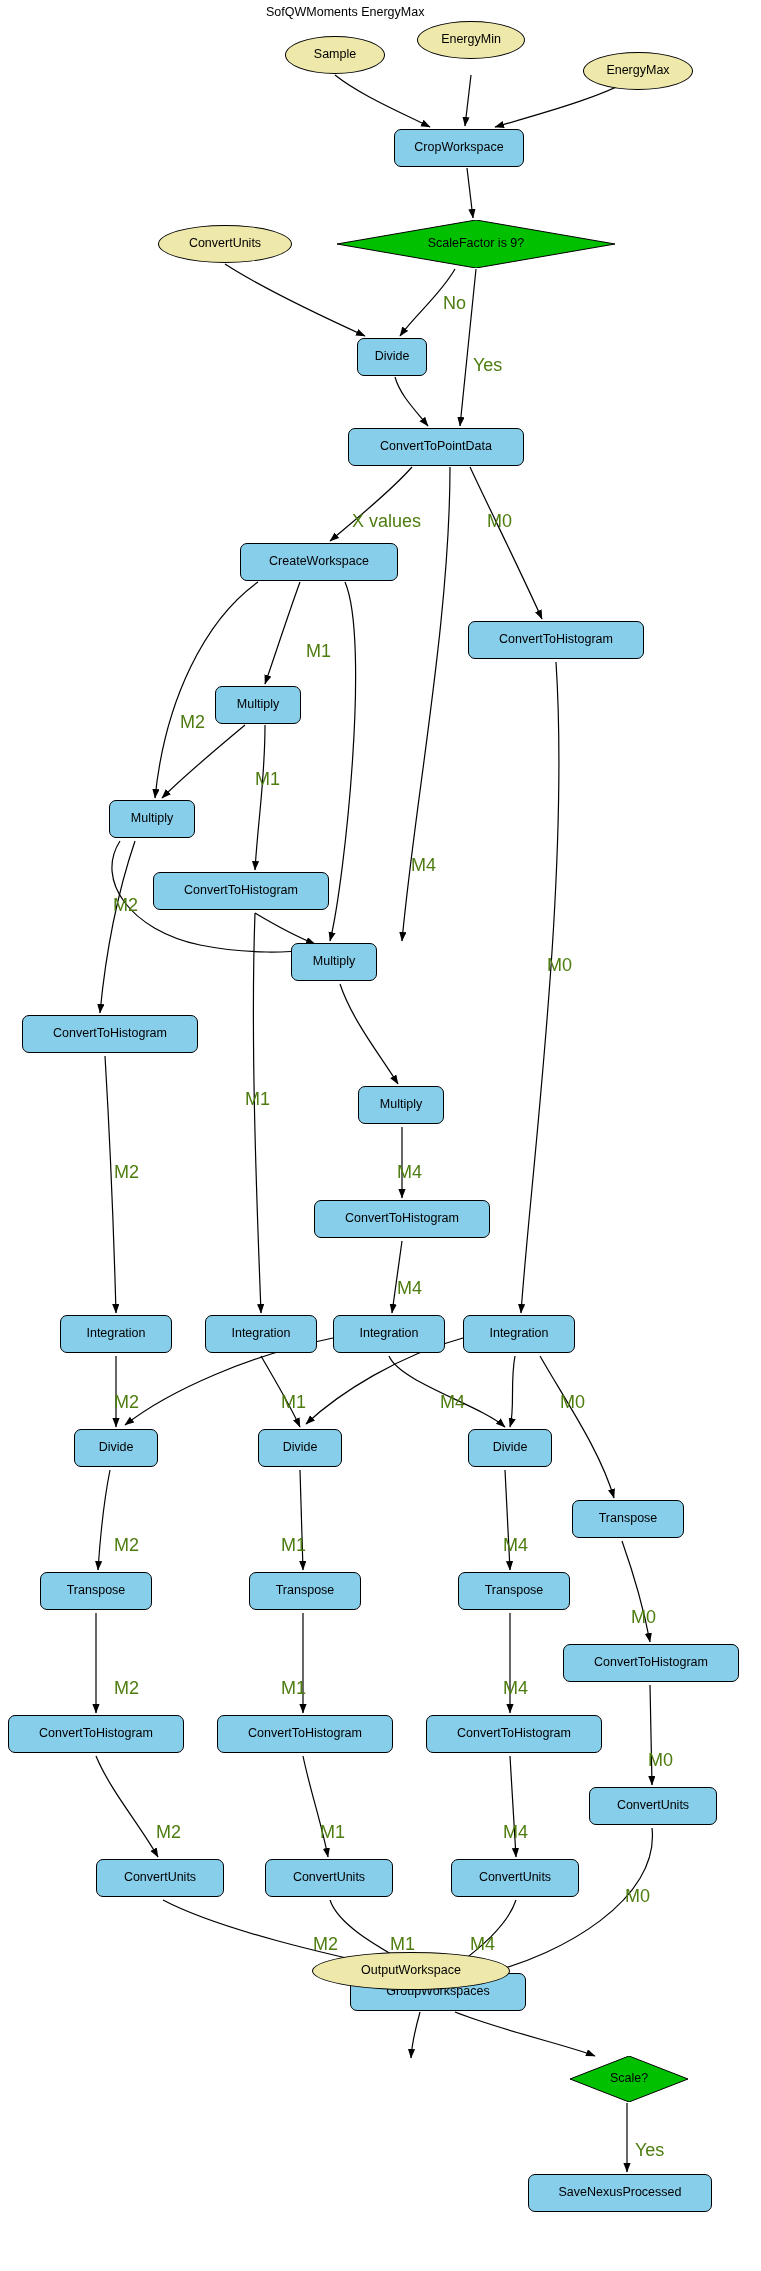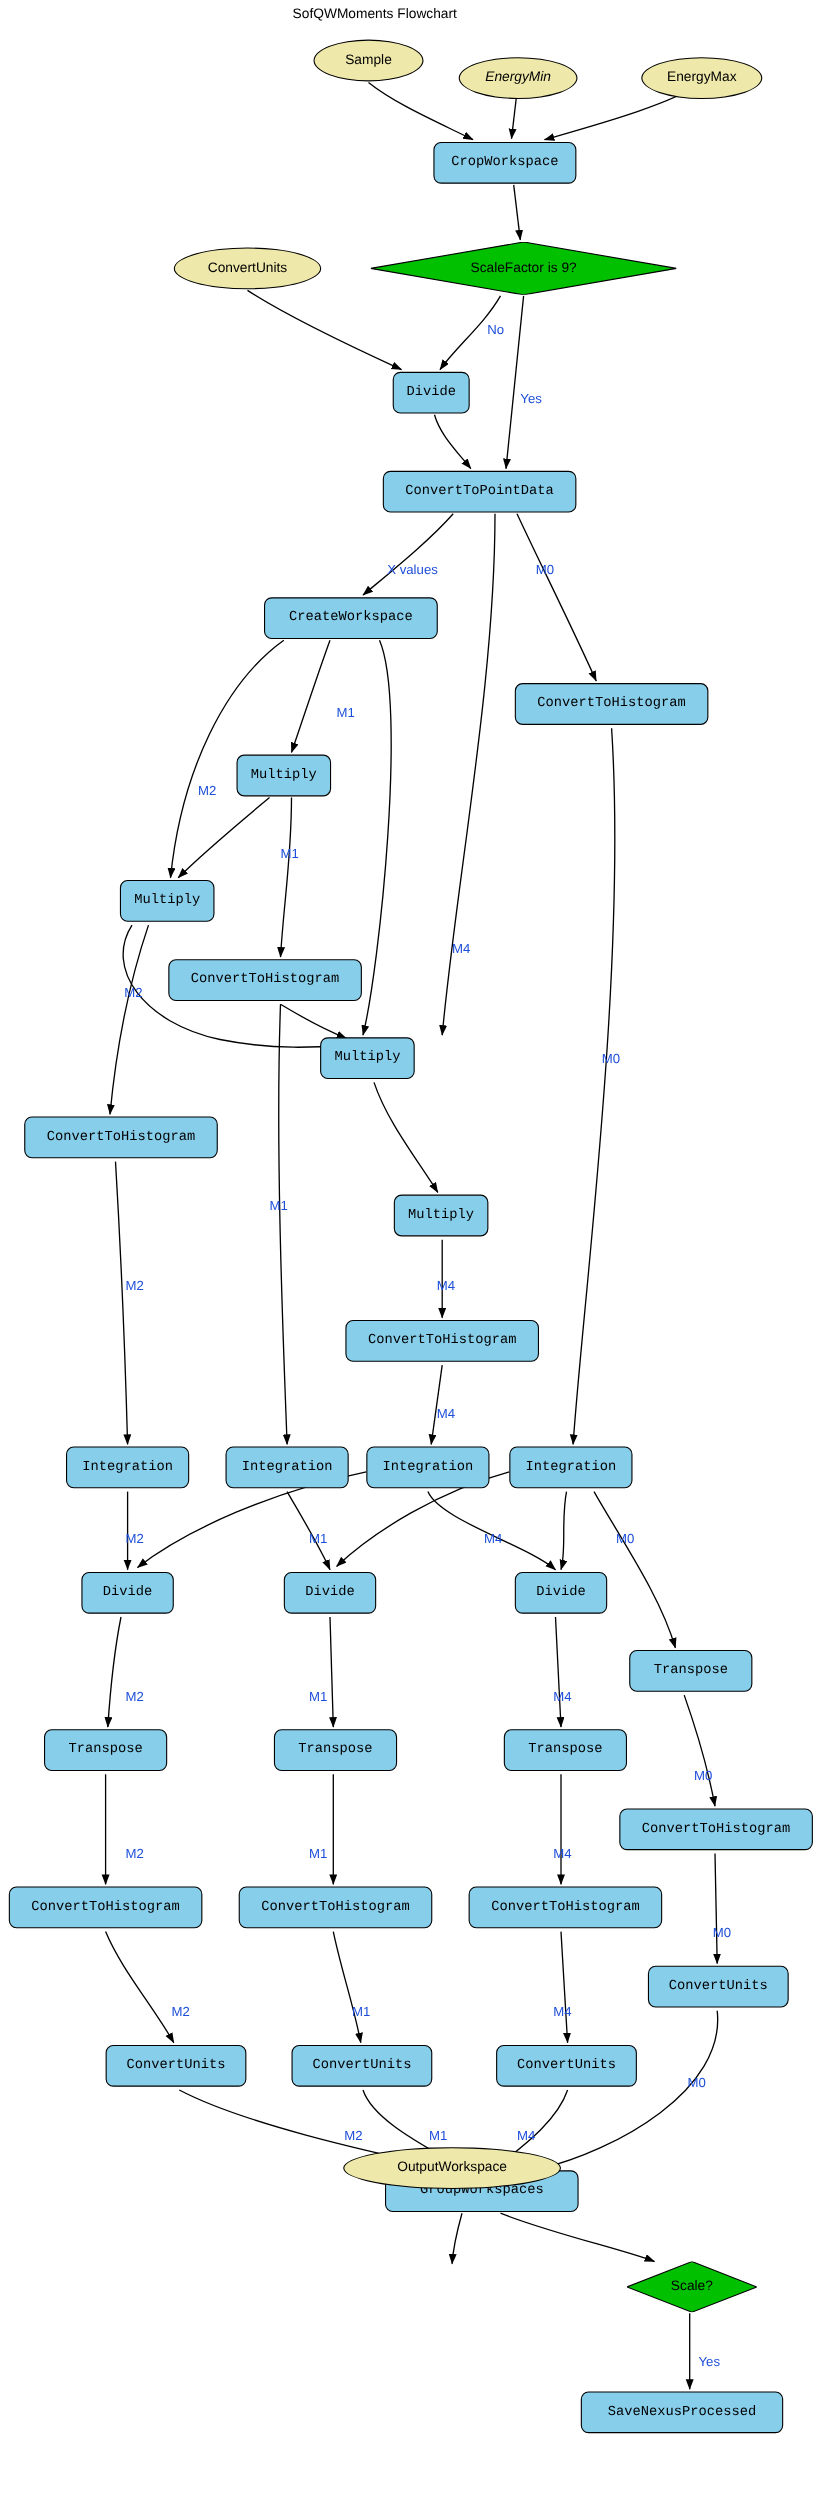--- a/index.html
+++ b/index.html
@@ -32,21 +32,20 @@
     justify-content: center;
     font-size: 12.5px;
     color: #000000;
     line-height: 1.1;
     white-space: nowrap;
   }
   .node.box {
     background: #87ceeb;
     border: 1px solid #000000;
     border-radius: 7px;
-    font-family: Liberation Mono, monospace;
   }
   .node.ellipse {
     background: #eee8aa;
     border: 1px solid #000000;
     border-radius: 50%;
   }
   .node.diamond {
     background: transparent;
     border: none;
   }
@@ -54,36 +53,36 @@
     position: absolute;
     left: 0; top: 0;
     width: 100%; height: 100%;
   }
   .node.diamond .dia-label {
     position: relative;
     z-index: 2;
   }
   .edge-label {
     position: absolute;
-    font-size: 12px;
-    color: #1d4ed8;
+    font-size: 18px;
+    color: #4d7c0f;
     white-space: nowrap;
   }
   #title {
     position: absolute;
     font-size: 12.5px;
     color: #000000;
     white-space: nowrap;
   }
 </style>
 </head>
 <body>
 
 <div id="canvas">
-  <div id="title" style="left: 266px; top: 5px;">SofQWMoments Flowchart</div>
+  <div id="title" style="left: 266px; top: 5px;">SofQWMoments EnergyMax</div>
   <svg id="edges" viewBox="0 0 761 2271">
     <defs>
       <marker id="arrow" markerWidth="9" markerHeight="9" refX="7.5" refY="3" orient="auto" markerUnits="strokeWidth">
         <path d="M0,0 L8,3 L0,6 z" fill="#000000"></path>
       </marker>
     </defs>
     <g fill="none" stroke="#000000" stroke-width="1.2" marker-end="url(#arrow)">
 
       <path d="M335,75 C360,95 400,112 430,127"></path>
       <path d="M471,75 L465,126"></path>
@@ -168,21 +167,21 @@
       <path d="M455,2012 C500,2030 570,2046 595,2056"></path>
 
       <path d="M627,2103 L627,2172"></path>
     </g>
   </svg>
 
   <div id="node-layer">
       <div class="node ellipse" style="left: 285px; top: 36px; width: 100px; height: 38px;">
         <span>Sample</span>
       </div>
-      <div class="node ellipse" style="left: 417px; top: 52px; width: 108px; height: 38px; font-style: italic;">
+      <div class="node ellipse" style="left: 417px; top: 21px; width: 108px; height: 38px;">
         <span>EnergyMin</span>
       </div>
       <div class="node ellipse" style="left: 583px; top: 52px; width: 110px; height: 38px;">
         <span>EnergyMax</span>
       </div>
       <div class="node box" style="left: 394px; top: 129px; width: 130px; height: 38px;">
         <span>CropWorkspace</span>
       </div>
       <div class="node ellipse" style="left: 158px; top: 225px; width: 134px; height: 38px;">
         <span>ConvertUnits</span>

